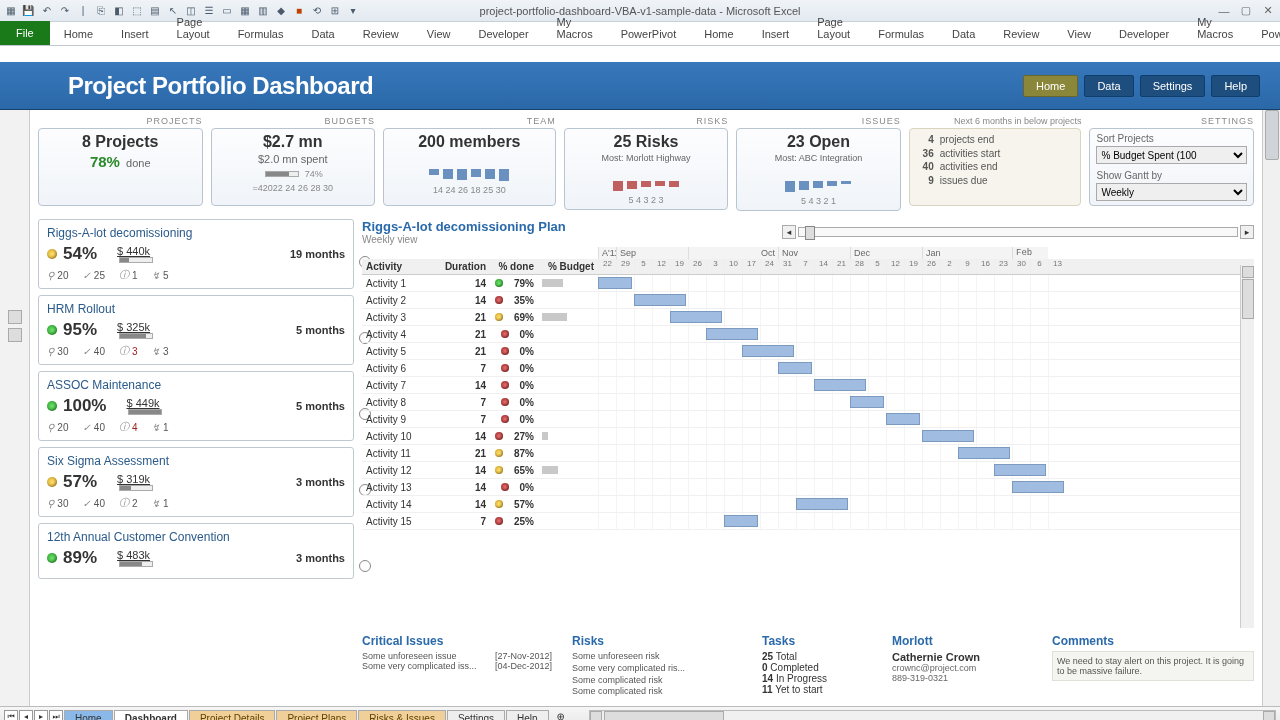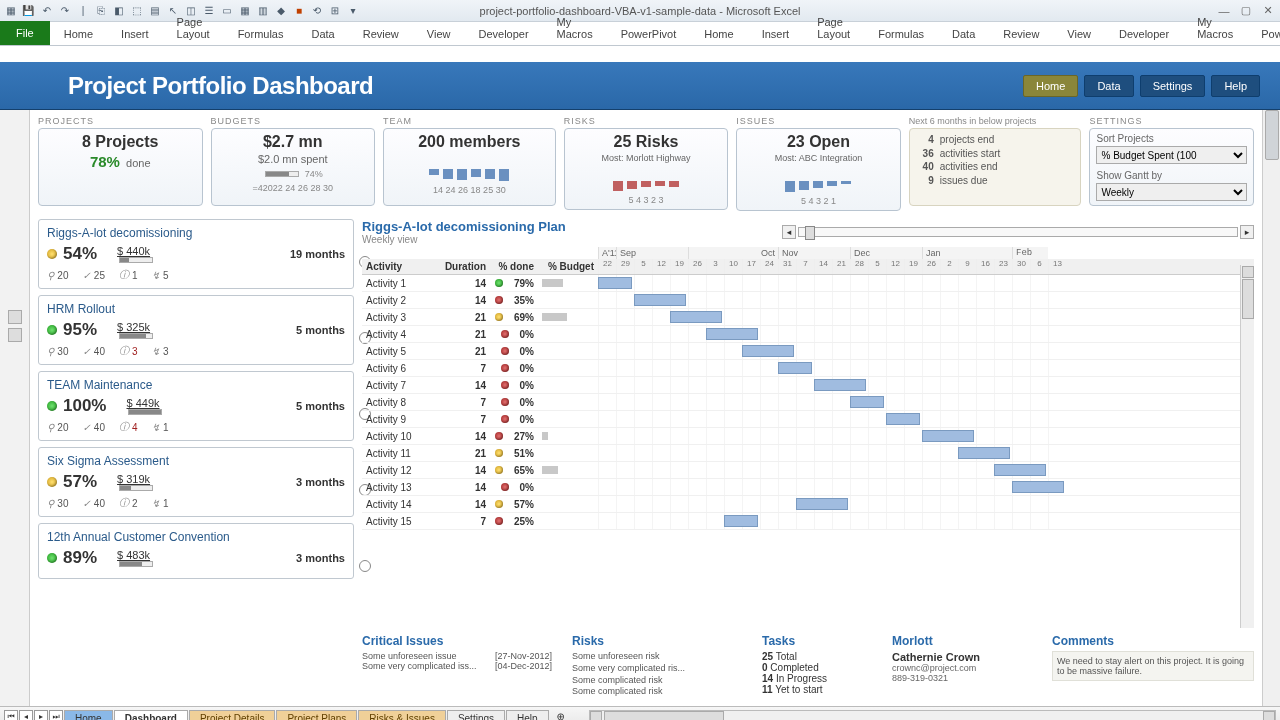--- a/index.html
+++ b/index.html
@@ -28,21 +28,21 @@
 
 .content { display: flex; height: 596px; background: #fff; }
 .leftgutter { width: 30px; background: #f2f2f2; border-right: 1px solid #ccc; padding-top: 200px; display:flex; flex-direction:column; align-items:center; gap:4px;}
 .leftgutter span { width:14px; height:14px; background:#ddd; border:1px solid #aaa; display:block; }
 .scrollgutter { width: 18px; background: #f0f0f0; border-left:1px solid #ccc; position:relative;}
 .scrollgutter .thumb { position:absolute; top:0; left:2px; width:14px; height:50px; background:#d0d4d8; border:1px solid #aaa; border-radius:2px;}
 .main { flex: 1; display: flex; flex-direction: column; padding: 6px 8px 0 8px; overflow:hidden; }
 
 
 .kpirow { display: flex; gap: 8px; margin-bottom: 8px; }
-.kpilabel { text-align: left; font-size: 9px; color: #888; letter-spacing: 1px; margin-bottom: 2px; }
+.kpilabel { text-align: right; font-size: 9px; color: #888; letter-spacing: 1px; margin-bottom: 2px; }
 .kpicard { border: 1px solid #b8c4d0; border-radius: 4px; padding: 4px 6px; background: linear-gradient(#fdfdff,#f0f4f8); min-height: 78px; }
 .kpicol { flex: 1; }
 .kpimain { font-size: 16px; font-weight: bold; color: #333; text-align: center; }
 .kpisub { font-size: 11px; color: #666; text-align: center; margin-top: 2px; }
 .kpifoot { font-size: 9px; color: #888; text-align: center; margin-top: 4px; }
 .sparkrow { display:flex; justify-content:center; gap:4px; margin-top:18px;}
 .spark { width: 10px; background:#6a90c0; }
 .spark.r { background:#c06060;}
 .summarybox { font-size: 10px; color: #555; padding: 4px 2px; }
 .summarybox .row { display:flex; justify-content:space-between; gap:6px; line-height:1.35;}
@@ -350,21 +350,21 @@
             </div>
             <div class="statrow">
               <span><i class="ico">⚲</i> 30</span>
               <span><i class="ico">✓</i> 40</span>
               <span class="red"><i class="ico">ⓘ</i> 3</span>
               <span><i class="ico">↯</i> 3</span>
             </div>
             <div class="knob"></div>
           </div>
           <div class="projcard">
-            <h3>TEAM Maintenance</h3>
+            <h3>ASSOC Maintenance</h3>
             <div class="pjrow">
               <span class="dot g"></span>
               <span class="pjpct">100%</span>
               <span style="margin-left:14px;display:inline-flex;flex-direction:column;align-items:flex-start">
                 <span style="font-size:11px;text-decoration:underline">$ 449k</span>
                 <span class="minibar">
                   <i style="width:100%"></i>
                 </span>
               </span>
               <span style="margin-left:auto;font-weight:bold;font-size:11px">5 months</span>
@@ -876,21 +876,21 @@
                   <div class="cell"></div>
                   <div class="cell"></div>
                   <div class="gbar" style="left:324px;width:52px"></div>
                 </div>
               </div>
               <div class="grow">
                 <div class="colact">Activity 11</div>
                 <div class="coldur">21</div>
                 <div class="coldone">
                   <span class="dot y" style="width:8px;height:8px"></span>
-                  <span>51%</span>
+                  <span>87%</span>
                 </div>
                 <div class="colbud">
                   <div class="budbar" style="width:0%"></div>
                 </div>
                 <div class="ganttcells">
                   <div class="cell"></div>
                   <div class="cell"></div>
                   <div class="cell"></div>
                   <div class="cell"></div>
                   <div class="cell"></div>

